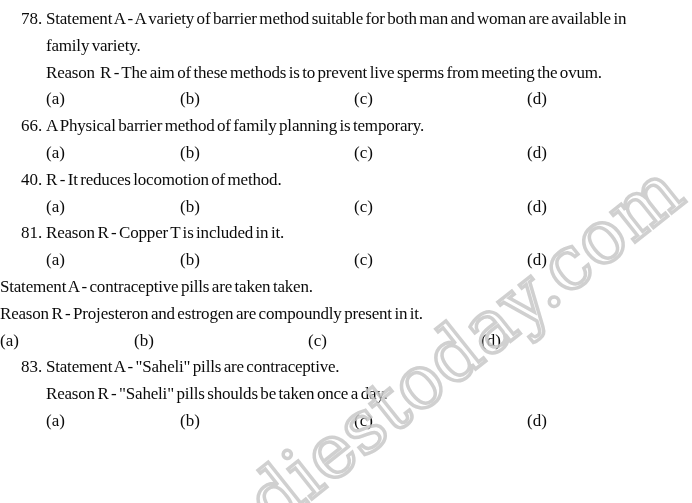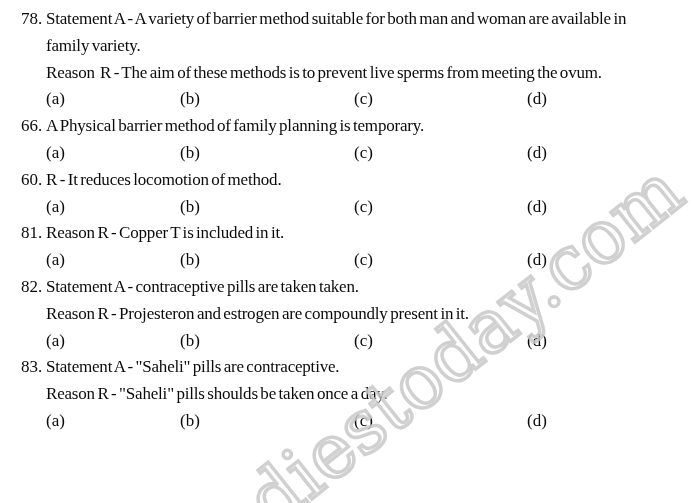--- a/index.html
+++ b/index.html
@@ -100,21 +100,21 @@
         <div class="opts">
           <span class="opt opt-a">(a)</span>
           <span class="opt opt-b">(b)</span>
           <span class="opt opt-c">(c)</span>
           <span class="opt opt-d">(d)</span>
         </div>
       </div>
     </section>
 
     <section class="q">
-      <div class="qnum">60.</div>
+      <div class="qnum">40.</div>
       <div class="qbody">
         <div class="line">R - It reduces locomotion of method.</div>
         <div class="opts">
           <span class="opt opt-a">(a)</span>
           <span class="opt opt-b">(b)</span>
           <span class="opt opt-c">(c)</span>
           <span class="opt opt-d">(d)</span>
         </div>
       </div>
     </section>
@@ -126,21 +126,20 @@
         <div class="opts">
           <span class="opt opt-a">(a)</span>
           <span class="opt opt-b">(b)</span>
           <span class="opt opt-c">(c)</span>
           <span class="opt opt-d">(d)</span>
         </div>
       </div>
     </section>
 
     <section class="q">
-      <div class="qnum">82.</div>
       <div class="qbody">
         <div class="line">Statement A - contraceptive pills are taken taken.</div>
         <div class="line">Reason R - Projesteron and estrogen are compoundly present in it.</div>
         <div class="opts">
           <span class="opt opt-a">(a)</span>
           <span class="opt opt-b">(b)</span>
           <span class="opt opt-c">(c)</span>
           <span class="opt opt-d">(d)</span>
         </div>
       </div>

